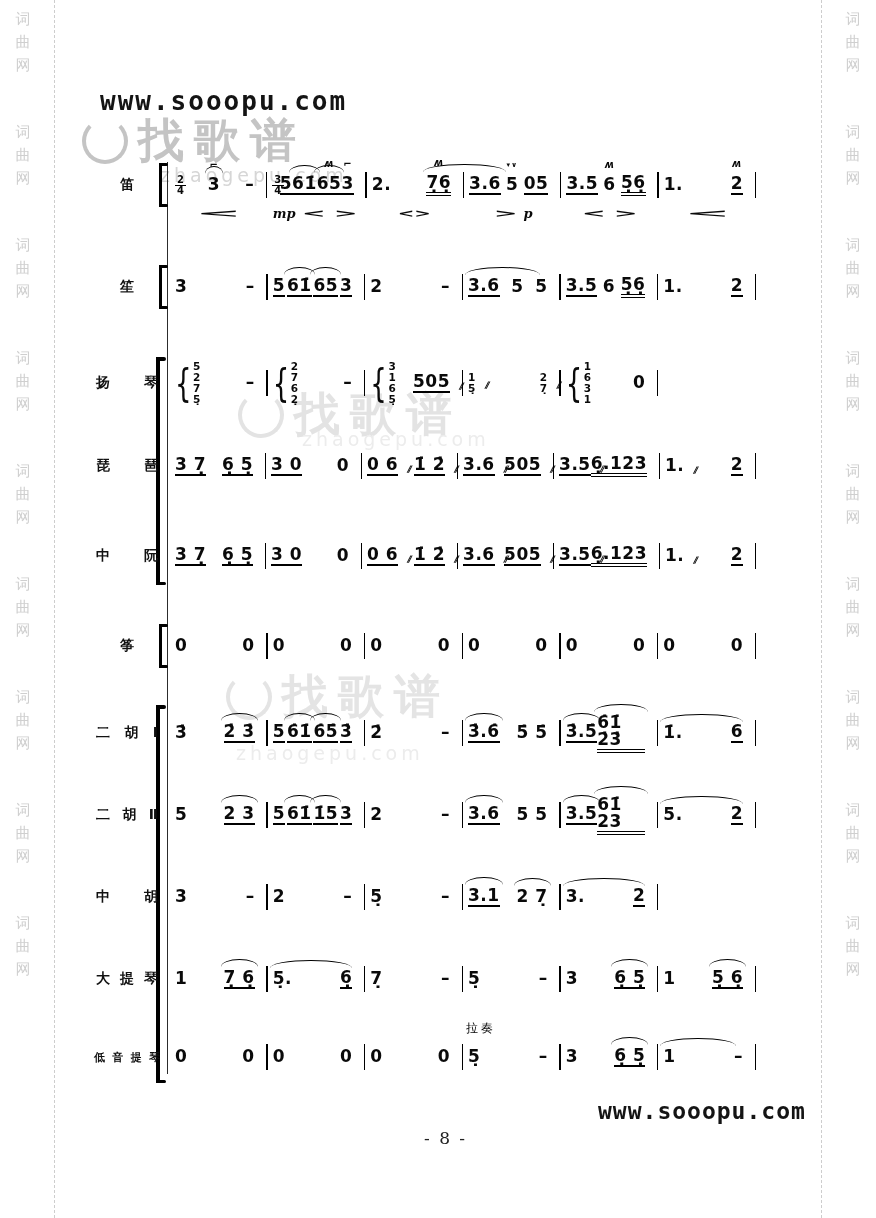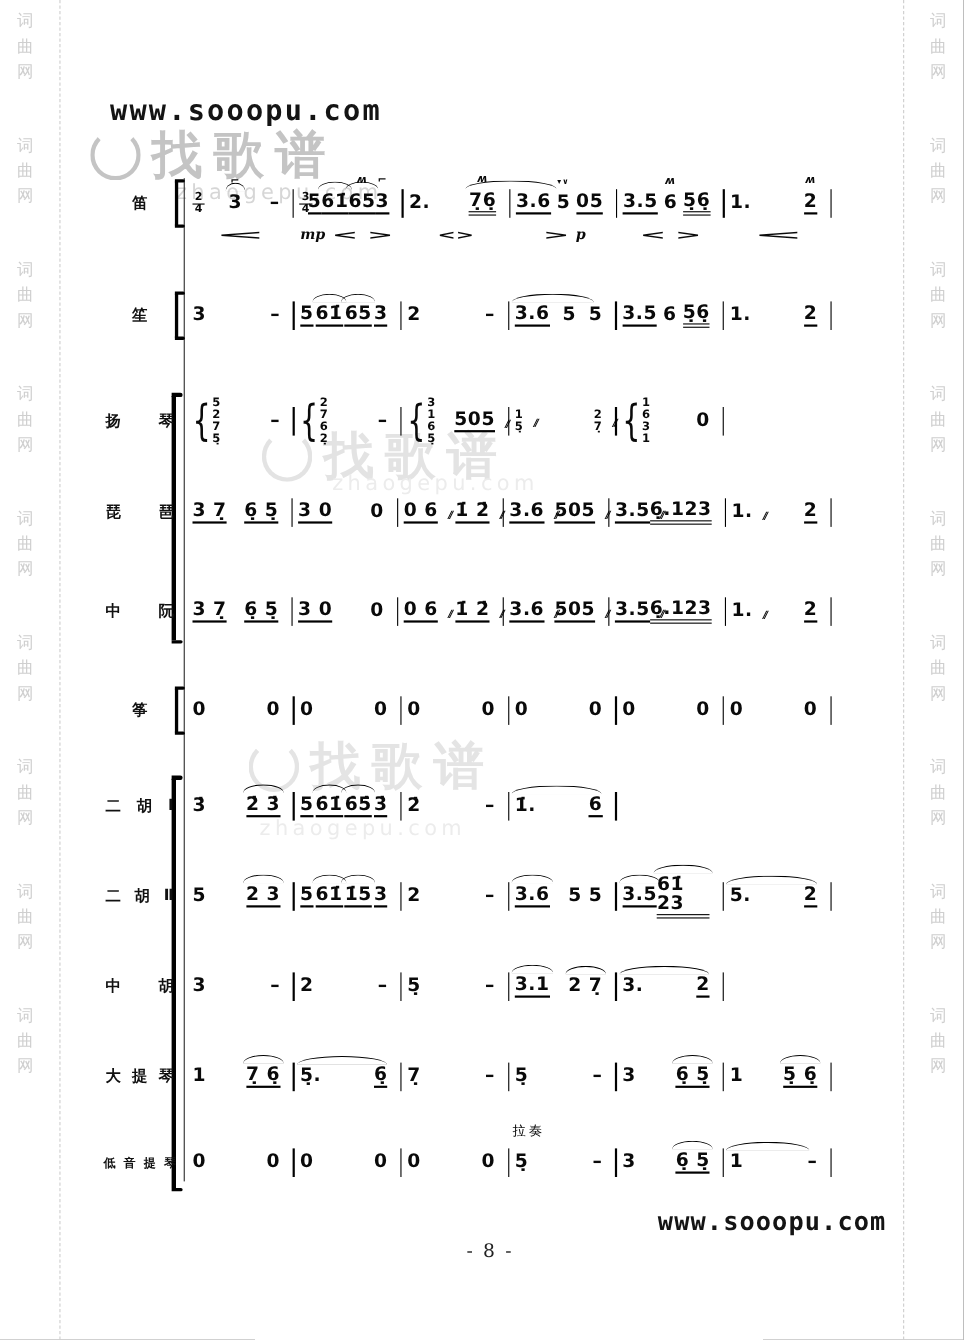--- a/index.html
+++ b/index.html
@@ -453,20 +453,30 @@
             <span class="tok"><span class="txt u1">6̇5̇</span><span class="arc"></span></span>
             <span class="tok"><span class="txt u1">3̇</span></span>
             <span class="bar"></span>
           </div>
           <div class="meas">
             <span class="tok"><span class="txt">2̇</span></span>
             <span class="tok"><span class="txt">–</span></span>
             <span class="bar"></span>
           </div>
           <div class="meas">
+            <span class="tok"><span class="txt u1">3̇.6̇</span><span class="arc"></span></span>
+            <span class="tok"><span class="txt">5̇ 5̇</span></span>
+            <span class="bar"></span>
+          </div>
+          <div class="meas">
+            <span class="tok"><span class="txt u1">3̇.5̇</span><span class="arc"></span></span>
+            <span class="tok"><span class="txt u2">6̇1̇ 2̇3̇</span><span class="arc"></span></span>
+            <span class="bar"></span>
+          </div>
+          <div class="meas">
             <span class="tok"><span class="txt">1̇.</span><span class="arc" style="right: -60px;"></span></span>
             <span class="tok"><span class="txt u1">6</span></span>
             <span class="bar"></span>
           </div>
         </div>
       </div>
       <div class="row" style="top: 787px;">
         <div class="lbl">
           <span class="lch">二</span>
           <span class="lch">胡</span>

